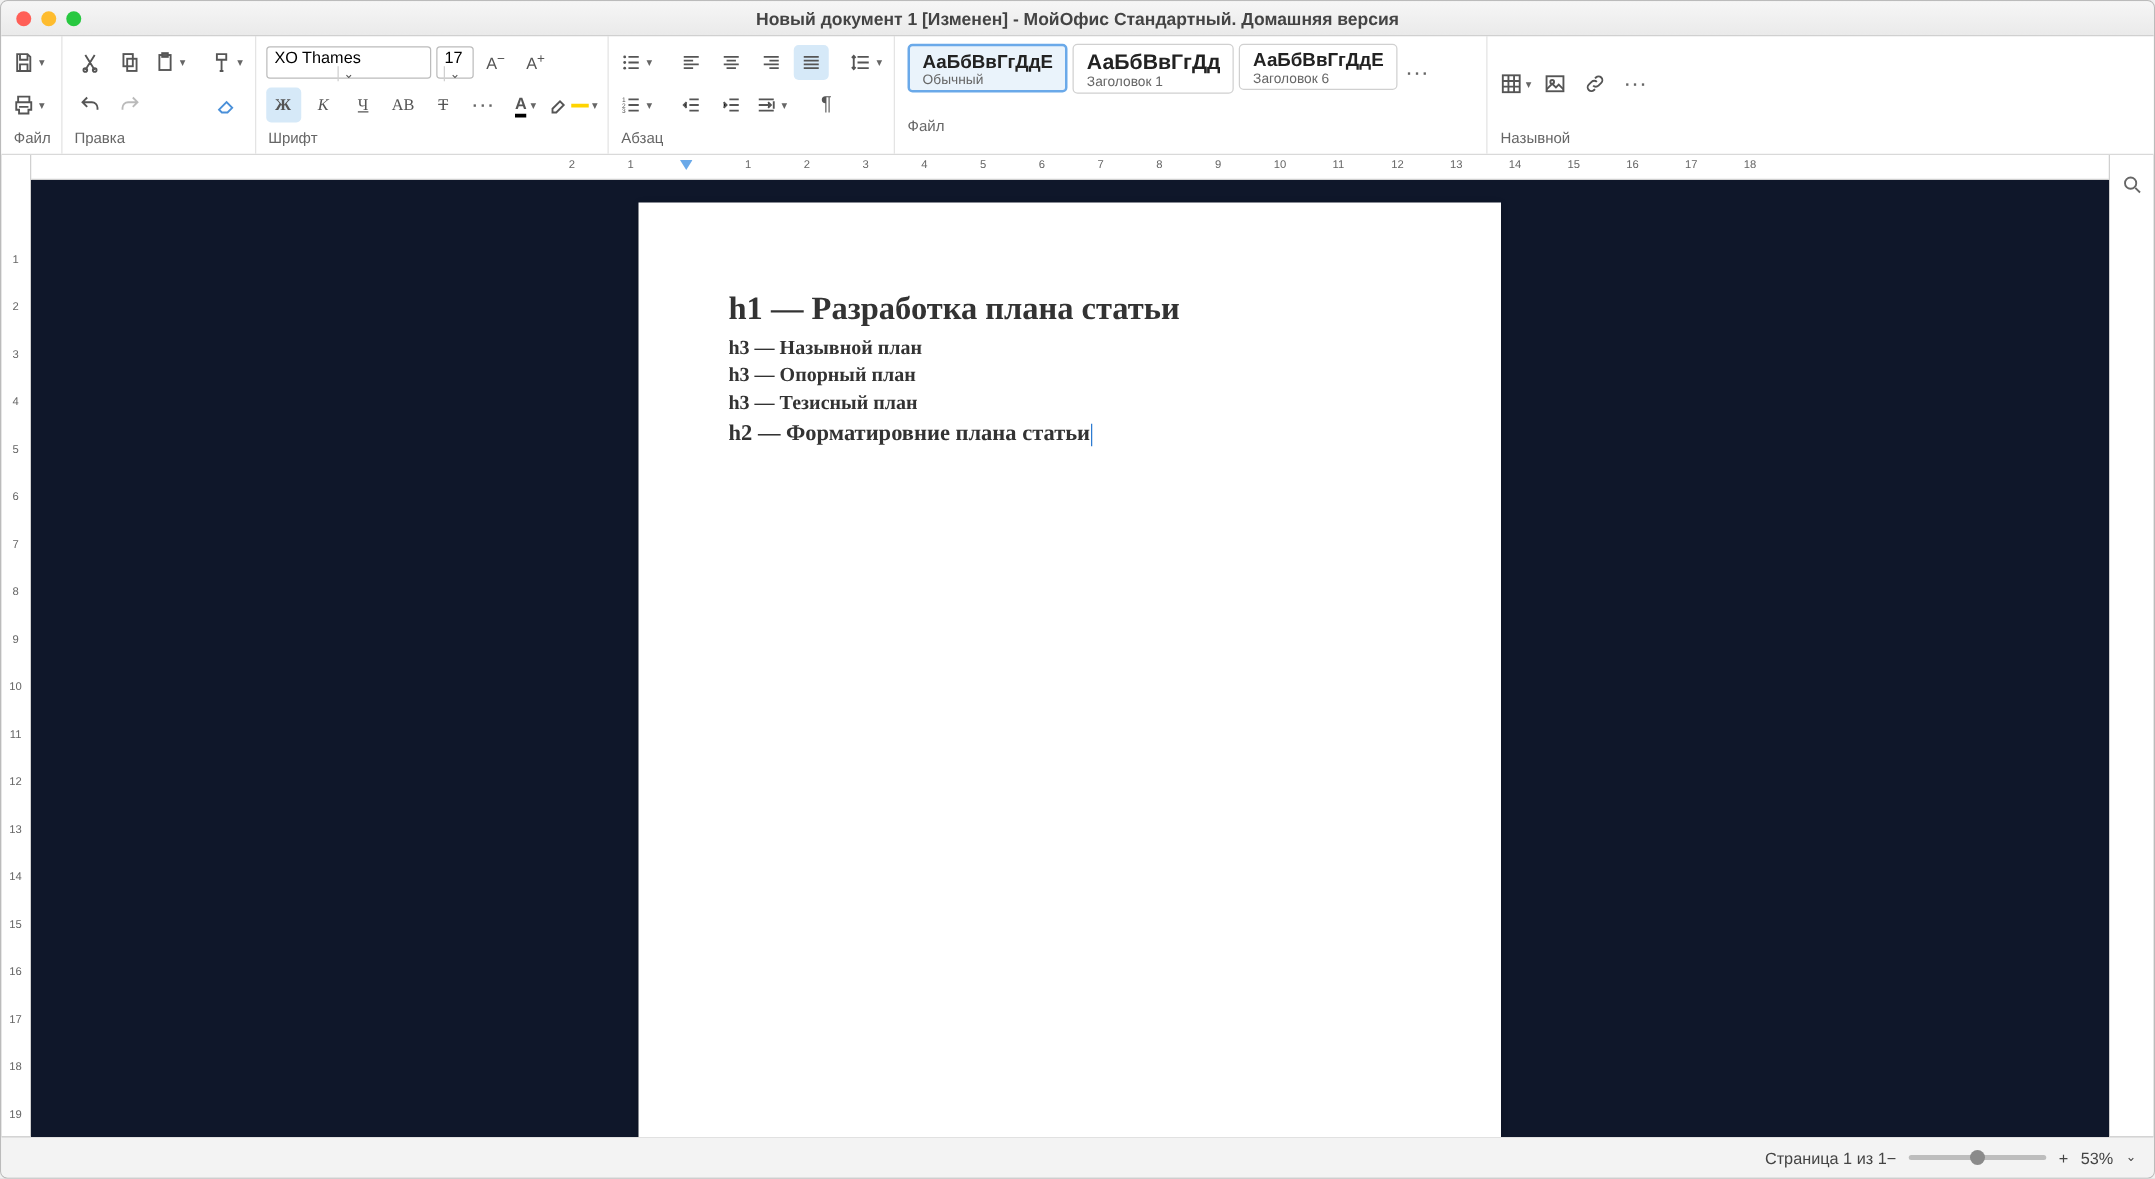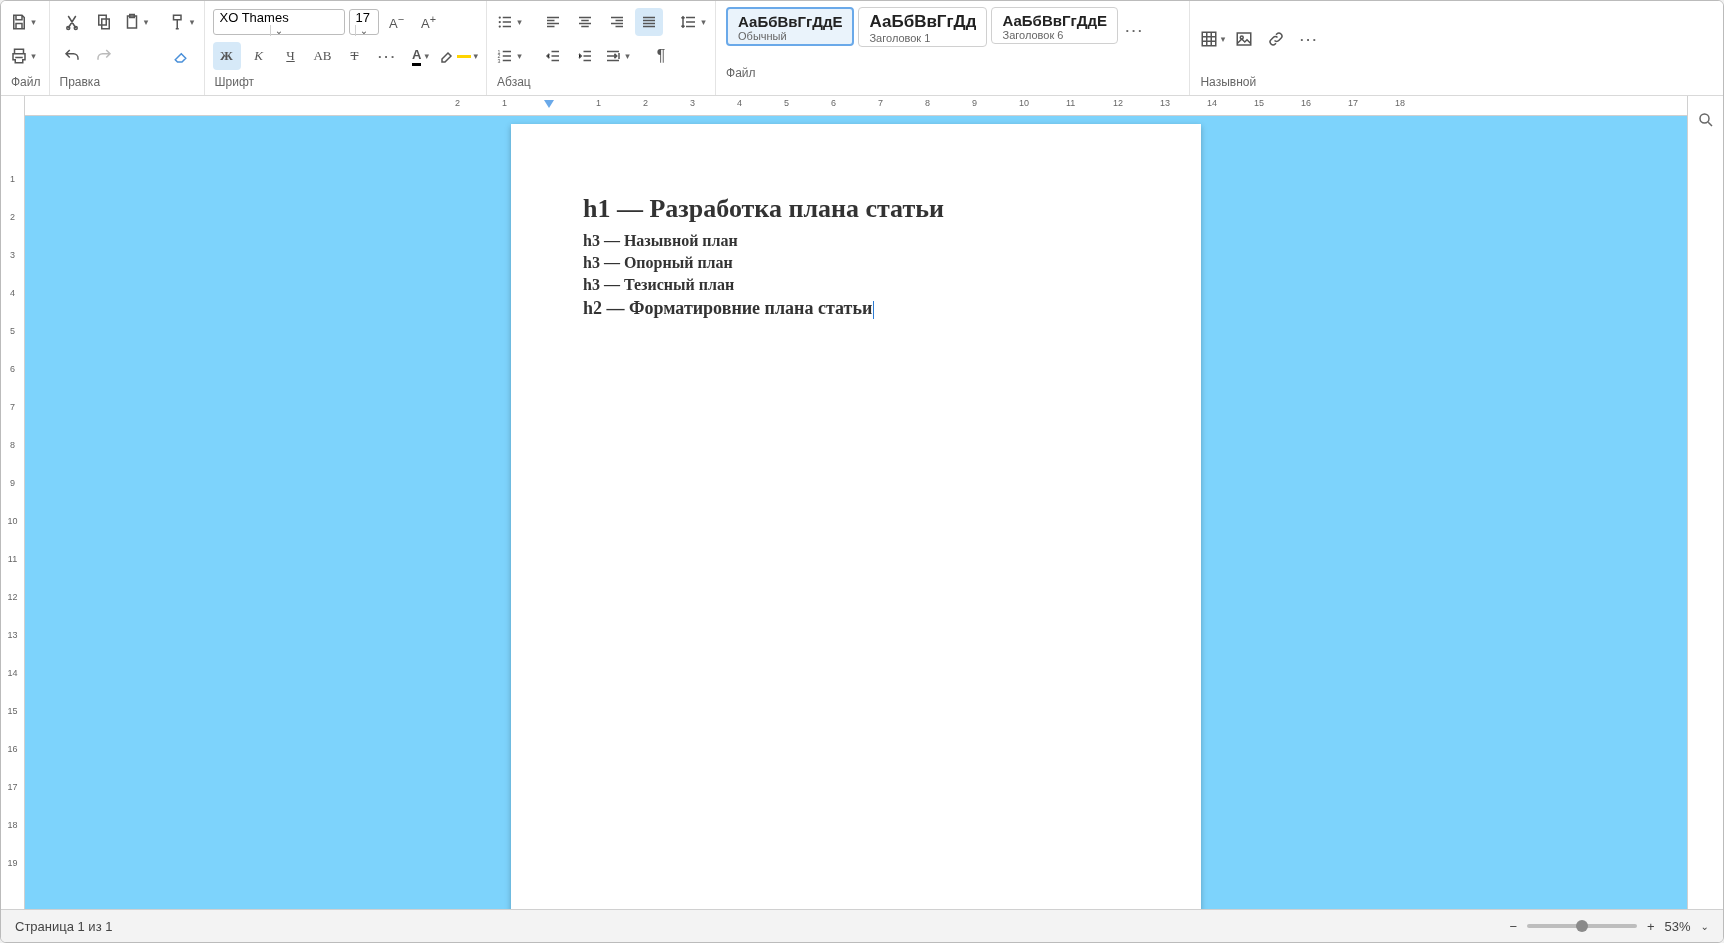--- a/index.html
+++ b/index.html
@@ -28,40 +28,48 @@
   .style-sample { font-weight:bold; font-size:15px; color:#222; white-space:nowrap; overflow:hidden; }
   .style-name { font-size:11px; color:#666; }
   .dots { font-weight:bold; letter-spacing:2px; color:#666; width:30px; text-align:center; }
   .workspace { flex:1; display:flex; background:#bfbfbf; overflow:hidden; position:relative; }
   .vruler { width:24px; background:#fff; border-right:1px solid #d0d0d0; position:relative; font-size:9px; color:#666; }
   .vruler .tick { position:absolute; left:0; right:0; text-align:center; }
   .hruler-wrapper { height:20px; background:#fff; border-bottom:1px solid #d0d0d0; position:relative; font-size:9px; color:#666; }
   .hruler { position:absolute; left:0; right:0; height:100%; }
   .hruler .tick { position:absolute; top:2px; }
   .canvas-col { flex:1; display:flex; flex-direction:column; }
-  .canvas-scroll { flex:1; overflow:auto; background:#7dd3fc; display:flex; justify-content:center; padding-top:8px; }
+  .canvas-scroll { flex:1; overflow:auto; background:#0f172a; display:flex; justify-content:center; padding-top:18px; }
   .page { width:690px; min-height:900px; background:#fff; box-shadow:0 2px 6px rgba(0,0,0,0.25); padding:70px 72px; }
   .page h1 { font-family: "Times New Roman", Georgia, serif; font-weight:bold; font-size:26px; margin-bottom:8px; }
   .page .h2 { font-family: "Times New Roman", Georgia, serif; font-weight:bold; font-size:18px; margin:4px 0; }
   .page .h3 { font-family: "Times New Roman", Georgia, serif; font-weight:bold; font-size:16px; margin:4px 0; }
   .cursor { display:inline-block; width:1px; height:18px; background:#2d7bd1; vertical-align:middle; margin-left:1px; }
   .sidepanel { width:36px; background:#fff; border-left:1px solid #d0d0d0; display:flex; flex-direction:column; align-items:center; padding-top:10px; }
-  .statusbar { height:26px; background:#f3f3f3; border-top:1px solid #d0d0d0; display:flex; align-items:center; justify-content:space-between; padding:16px 14px; font-size:13px; color:#444; }
+  .statusbar { height:26px; background:#f3f3f3; border-top:1px solid #d0d0d0; display:flex; align-items:center; justify-content:flex-end; padding:16px 14px; font-size:13px; color:#444; }
   .zoomctrl { display:flex; align-items:center; gap:10px; }
   .zoom-slider { width:110px; height:4px; background:#bdbdbd; border-radius:2px; position:relative; }
   .zoom-slider .knob { position:absolute; left:50%; top:-4px; width:12px; height:12px; background:#8a8a8a; border-radius:50%; transform:translateX(-50%); }
   .glyph { font-family: "Times New Roman", Georgia, serif; }
   .ruler-indent { position:absolute; top:4px; }
   .ruler-indent svg { width:10px; height:12px; }
 </style>
 </head>
 <body>
 
 <div class="window">
 
+  <div class="titlebar">
+    <div class="traffic">
+      <span class="tl-close"></span>
+      <span class="tl-min"></span>
+      <span class="tl-max"></span>
+    </div>
+    <div class="title">Новый документ 1 [Изменен] - МойОфис Стандартный. Домашняя версия</div>
+  </div>
 
   <div class="ribbon">
 
     <div class="group">
       <div class="group-row">
         <div class="btn caret">
           <svg viewBox="0 0 24 24">
               <path fill="none" stroke="#555" stroke-width="2" d="M5 3h11l3 3v15H5z M8 3v6h8V3 M8 21v-7h8v7"></path>
             </svg>
         </div>

